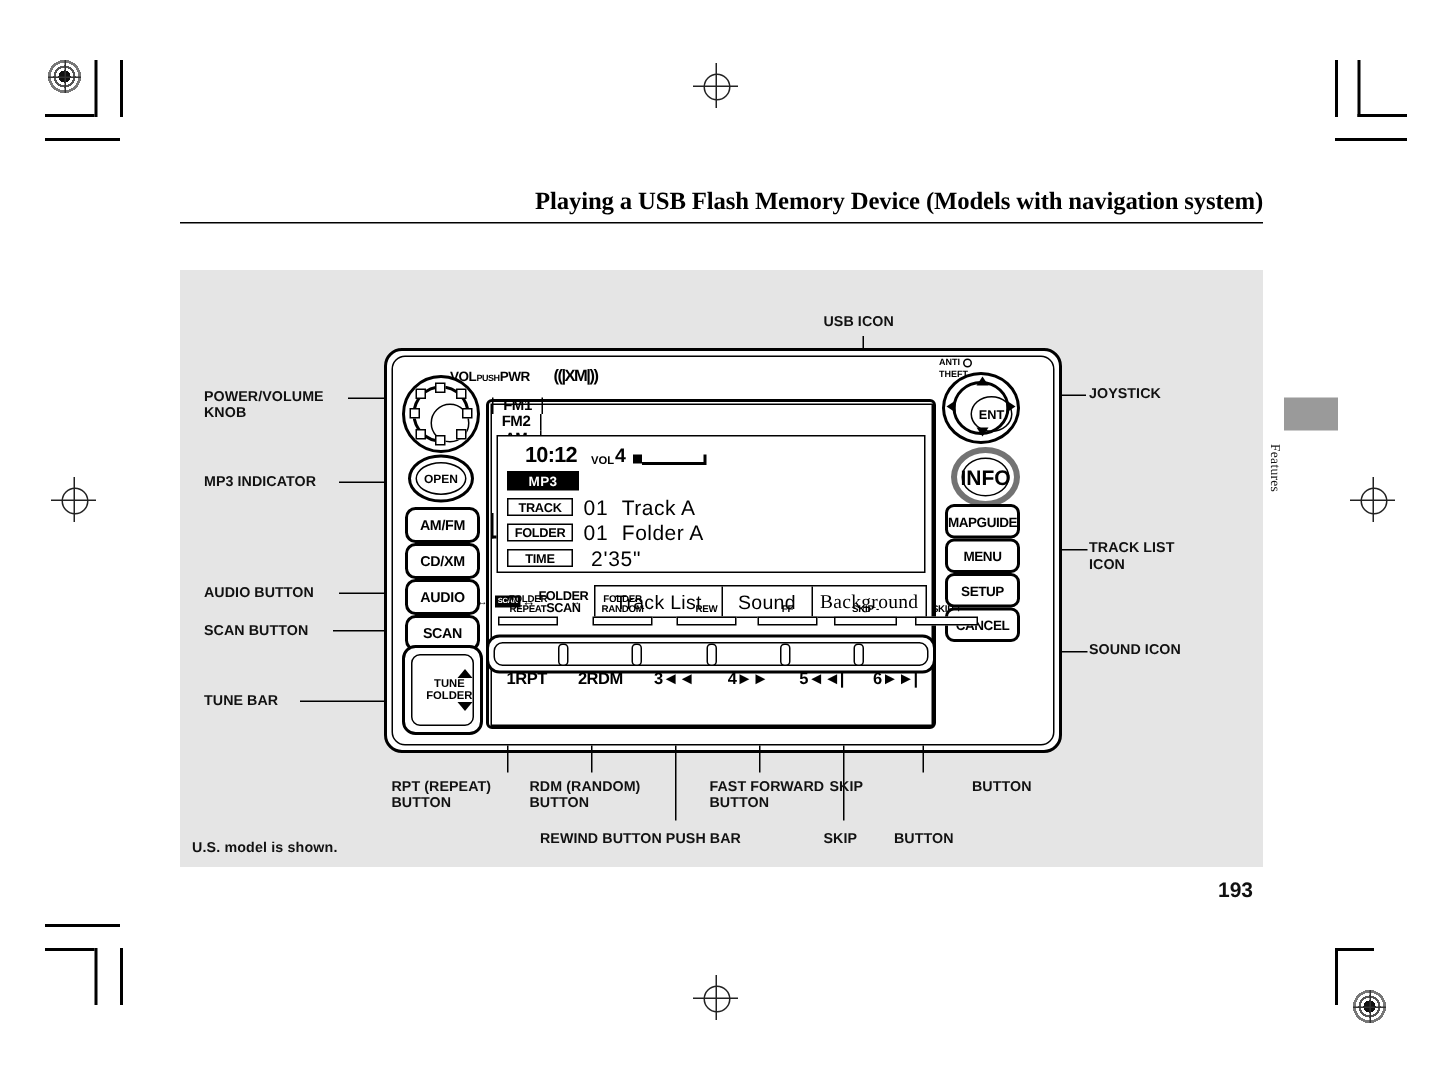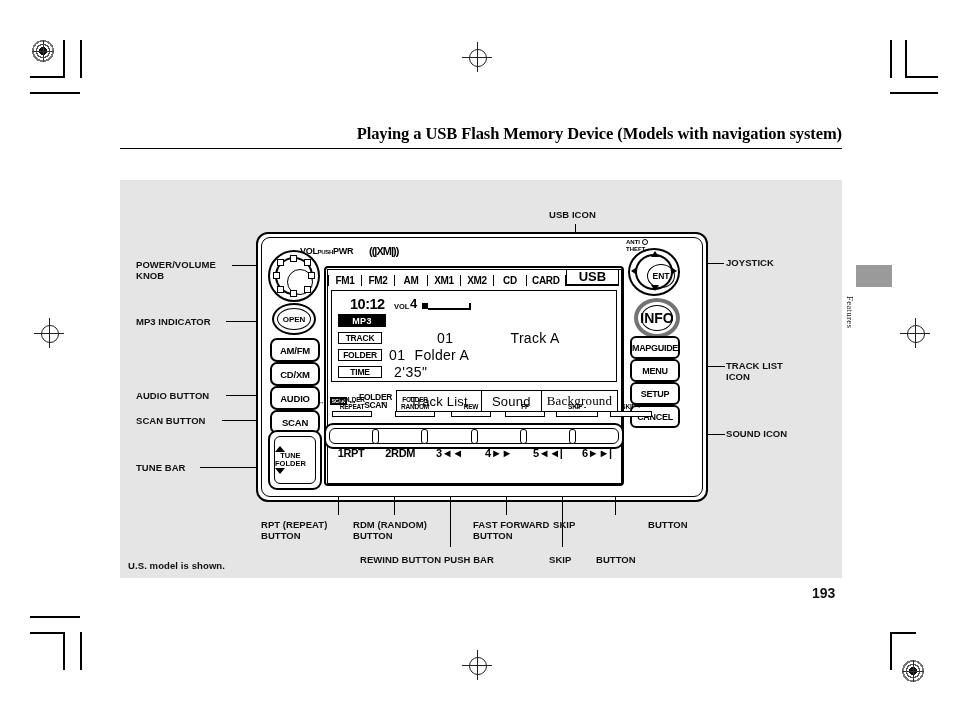--- a/index.html
+++ b/index.html
@@ -86,21 +86,21 @@
 
   .open-btn{position:absolute;left:14px;top:69px;width:40px;height:28px;border:2px solid #000;border-radius:50%;
     display:flex;align-items:center;justify-content:center;font-size:8px;font-weight:bold;}
   .open-btn .ring{position:absolute;left:3px;top:3px;right:3px;bottom:3px;border:1.2px solid #000;border-radius:50%;}
 
   .side-btn{position:absolute;left:12px;width:46px;height:20px;border:2px solid #000;border-radius:7px;
     display:flex;align-items:center;justify-content:center;font-size:9.5px;font-weight:bold;letter-spacing:-.2px;background:#fff;}
 
   .tune-bar{position:absolute;left:10px;top:196px;width:50px;height:56px;border:2.5px solid #000;border-radius:9px;background:#fff;}
   .tune-bar .inner{position:absolute;left:4px;top:4px;right:4px;bottom:4px;border:1.5px solid #000;border-radius:6px;
-    display:flex;flex-direction:column;align-items:flex-start;justify-content:center;}
+    display:flex;flex-direction:column;align-items:flex-end;justify-content:center;}
   .tune-bar .lbl{font-size:7.5px;font-weight:bold;line-height:8px;text-align:center;}
   .tri-up{width:0;height:0;border-left:5px solid transparent;border-right:5px solid transparent;border-bottom:6px solid #000;}
   .tri-dn{width:0;height:0;border-left:5px solid transparent;border-right:5px solid transparent;border-top:6px solid #000;}
 
   
   .ent-outer{position:absolute;left:370px;top:14px;width:48px;height:44px;border:2px solid #000;border-radius:50%;}
   .ent-mid{position:absolute;left:5px;top:4px;width:34px;height:32px;border:2px solid #000;border-radius:50%;}
   .ent-inner{position:absolute;left:10px;top:8px;width:26px;height:22px;border:1.5px solid #000;border-radius:50%;
     display:flex;align-items:center;justify-content:center;font-size:8.5px;font-weight:bold;}
   .info-btn{position:absolute;left:376px;top:64px;width:38px;height:32px;border:4px solid #737373;border-radius:50%;
@@ -111,21 +111,21 @@
   .zoom-bar{position:absolute;left:372px;top:196px;width:48px;height:56px;border:2.5px solid #000;border-radius:9px;background:#fff;}
   .zoom-bar .inner{position:absolute;left:4px;top:4px;right:4px;bottom:4px;border:1.5px solid #000;border-radius:6px;
     display:flex;flex-direction:column;align-items:center;justify-content:center;font-size:7.5px;font-weight:bold;line-height:8px;}
 
   
   #screen-wrap{position:absolute;left:66px;top:32px;width:300px;height:220px;}
   #screen-bezel{position:absolute;left:0;top:0;right:0;bottom:0;border:2px solid #000;border-radius:4px;background:#fff;box-sizing:border-box;}
   #screen-bezel2{position:absolute;left:2.5px;top:2.5px;right:2.5px;bottom:2.5px;border:1px solid #000;box-sizing:border-box;}
 
   
-  #source-tabs{position:absolute;left:4px;top:-1px;height:21px;display:flex;align-items:flex-end;}
+  #source-tabs{position:absolute;left:4px;top:-1px;height:21px;display:flex;align-items:flex-start;flex-direction:column;}
   .src-tab{border-right:1.5px solid #000;padding:0 5px;display:flex;align-items:center;justify-content:center;
     font-size:10px;font-weight:bold;letter-spacing:-.3px;min-width:22px;}
   .src-tab:first-child{border-left:1.5px solid #000;}
   .src-tab.selected{font-size:13px;font-weight:bold;padding:0 12px;border-left:1.5px solid #000;
     border-right:1.5px solid #000;border-bottom:2.5px solid #000;letter-spacing:0;}
 
   
   #lcd{position:absolute;left:7px;top:24px;right:7px;height:92px;border:1.5px solid #000;box-sizing:border-box;background:#fff;}
   #lcd-time{position:absolute;left:18px;top:5px;font-size:14.5px;font-weight:bold;letter-spacing:-.5px;}
   #lcd-vol-label{position:absolute;left:62px;top:11px;font-size:7.5px;font-weight:bold;}
@@ -386,21 +386,21 @@
       <div id="lcd-time">10:12</div>
       <div id="lcd-vol-label">VOL</div>
       <div id="lcd-vol-val">4</div>
       <div id="lcd-vol-bar">
         <div class="blk"></div>
           <div class="line"></div>
           <div class="endcap"></div>
       </div>
       <div id="mp3-badge">MP3</div>
 
-      <div class="lcd-row" style="top:39px;gap:48px;">
+      <div class="lcd-row" style="top:39px;">
         <div class="lcd-tag">TRACK</div>
         <div class="lcd-num">01</div>
         <div class="lcd-txt">Track A</div>
       </div>
       <div class="lcd-row" style="top:56px;">
         <div class="lcd-tag">FOLDER</div>
         <div class="lcd-num">01</div>
         <div class="lcd-txt">Folder A</div>
       </div>
       <div class="lcd-row" style="top:73px;">

